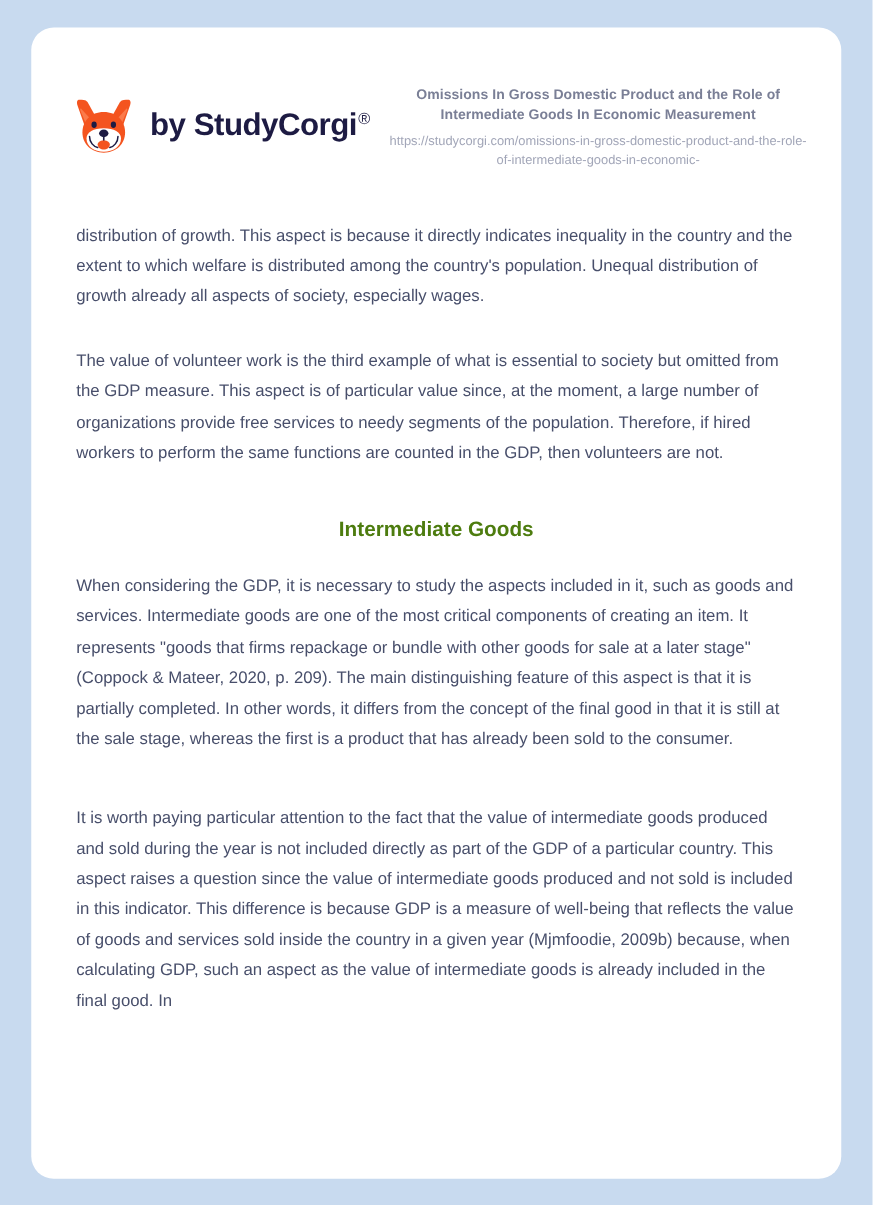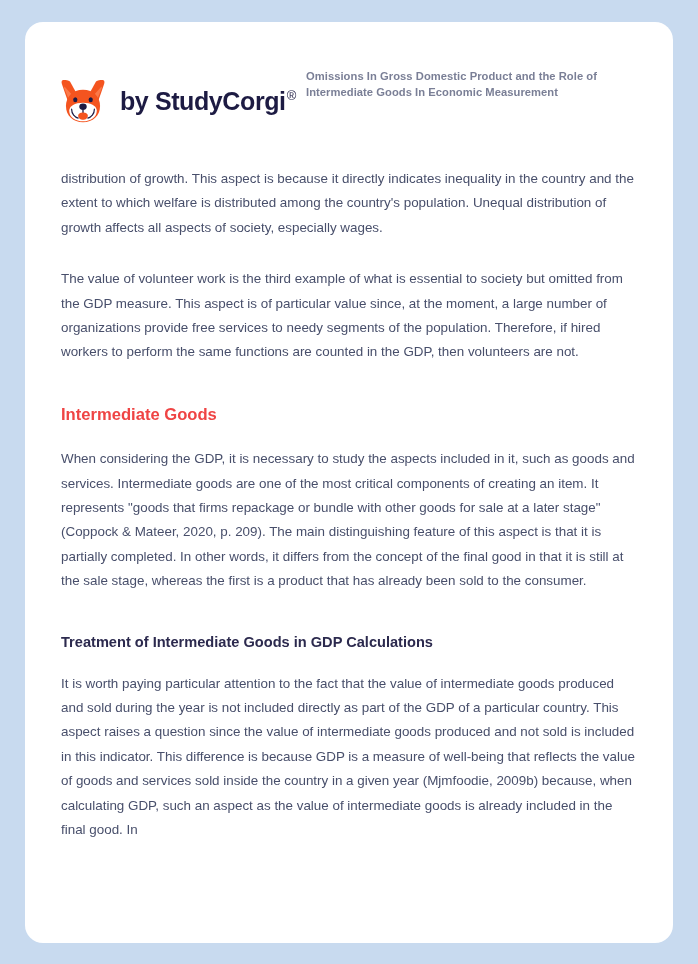--- a/index.html
+++ b/index.html
@@ -55,21 +55,21 @@
     line-height: 1;
     text-align: right;
   }
   .brand-reg {
     font-size: 13px;
     vertical-align: super;
     font-weight: normal;
     margin-left: 1px;
   }
   .header-meta {
-    text-align: left;
+    text-align: center;
     flex: 0 1 auto;
     max-width: 345px;
     padding-top: 2px;
   }
   .header-title {
     font-size: 11.2px;
     font-weight: bold;
     color: #7a7f96;
     line-height: 1.42;
     margin: 0;
@@ -91,23 +91,24 @@
   .para {
     font-size: 13.4px;
     line-height: 1.82;
     color: #484f6b;
     margin: 0 0 27px 0;
     text-align: left;
   }
   h2.section-title {
     font-size: 16.6px;
     font-weight: bold;
-    color: #ef4444;
+    color: #4d7c0f;
     margin: 0 0 22px 0;
     line-height: 1.3;
+    text-align: center;
   }
   h3.sub-title {
     font-size: 14.6px;
     font-weight: bold;
     color: #2c2a4e;
     margin: 0 0 20px 0;
     line-height: 1.3;
   }
   .spacer-lg { height: 12px; }
 </style>
@@ -134,39 +135,39 @@
           <path d="M32 46 C28 46 26 48 26 50 C26 53 29 55 32 55 C35 55 38 53 38 50 C38 48 36 46 32 46 Z" fill="#f4541f"></path>
           <path d="M18 42 C18 48 22 52 26 53" stroke="#1d1b43" stroke-width="1.5" fill="none" stroke-linecap="round"></path>
           <path d="M46 42 C46 48 42 52 38 53" stroke="#1d1b43" stroke-width="1.5" fill="none" stroke-linecap="round"></path>
         </svg>
       </span>
       <span class="brand-text"><span>by StudyCorgi</span><span class="brand-reg">®</span></span>
     </div>
 
     <div class="header-meta">
       <p class="header-title">Omissions In Gross Domestic Product and the Role of Intermediate Goods In Economic Measurement</p>
+      <p class="header-url">https://studycorgi.com/omissions-in-gross-domestic-product-and-the-role-of-intermediate-goods-in-economic-</p>
     </div>
 
   </div>
 
   <div class="doc-body">
 
-    <p class="para">distribution of growth. This aspect is because it directly indicates inequality in the country and the extent to which welfare is distributed among the country's population. Unequal distribution of growth affects all aspects of society, especially wages.</p>
+    <p class="para">distribution of growth. This aspect is because it directly indicates inequality in the country and the extent to which welfare is distributed among the country's population. Unequal distribution of growth already all aspects of society, especially wages.</p>
 
 
     <p class="para">The value of volunteer work is the third example of what is essential to society but omitted from the GDP measure. This aspect is of particular value since, at the moment, a large number of organizations provide free services to needy segments of the population. Therefore, if hired workers to perform the same functions are counted in the GDP, then volunteers are not.</p>
 
     <div class="spacer-lg"></div>
 
     <h2 class="section-title">Intermediate Goods</h2>
 
 
     <p class="para">When considering the GDP, it is necessary to study the aspects included in it, such as goods and services. Intermediate goods are one of the most critical components of creating an item. It represents "goods that firms repackage or bundle with other goods for sale at a later stage" (Coppock &amp; Mateer, 2020, p. 209). The main distinguishing feature of this aspect is that it is partially completed. In other words, it differs from the concept of the final good in that it is still at the sale stage, whereas the first is a product that has already been sold to the consumer.</p>
 
     <div class="spacer-lg"></div>
 
-    <h3 class="sub-title">Treatment of Intermediate Goods in GDP Calculations</h3>
 
     <p class="para">It is worth paying particular attention to the fact that the value of intermediate goods produced and sold during the year is not included directly as part of the GDP of a particular country. This aspect raises a question since the value of intermediate goods produced and not sold is included in this indicator. This difference is because GDP is a measure of well-being that reflects the value of goods and services sold inside the country in a given year (Mjmfoodie, 2009b) because, when calculating GDP, such an aspect as the value of intermediate goods is already included in the final good. In</p>
 
   </div>
 
 </div>
 
 </body></html>

